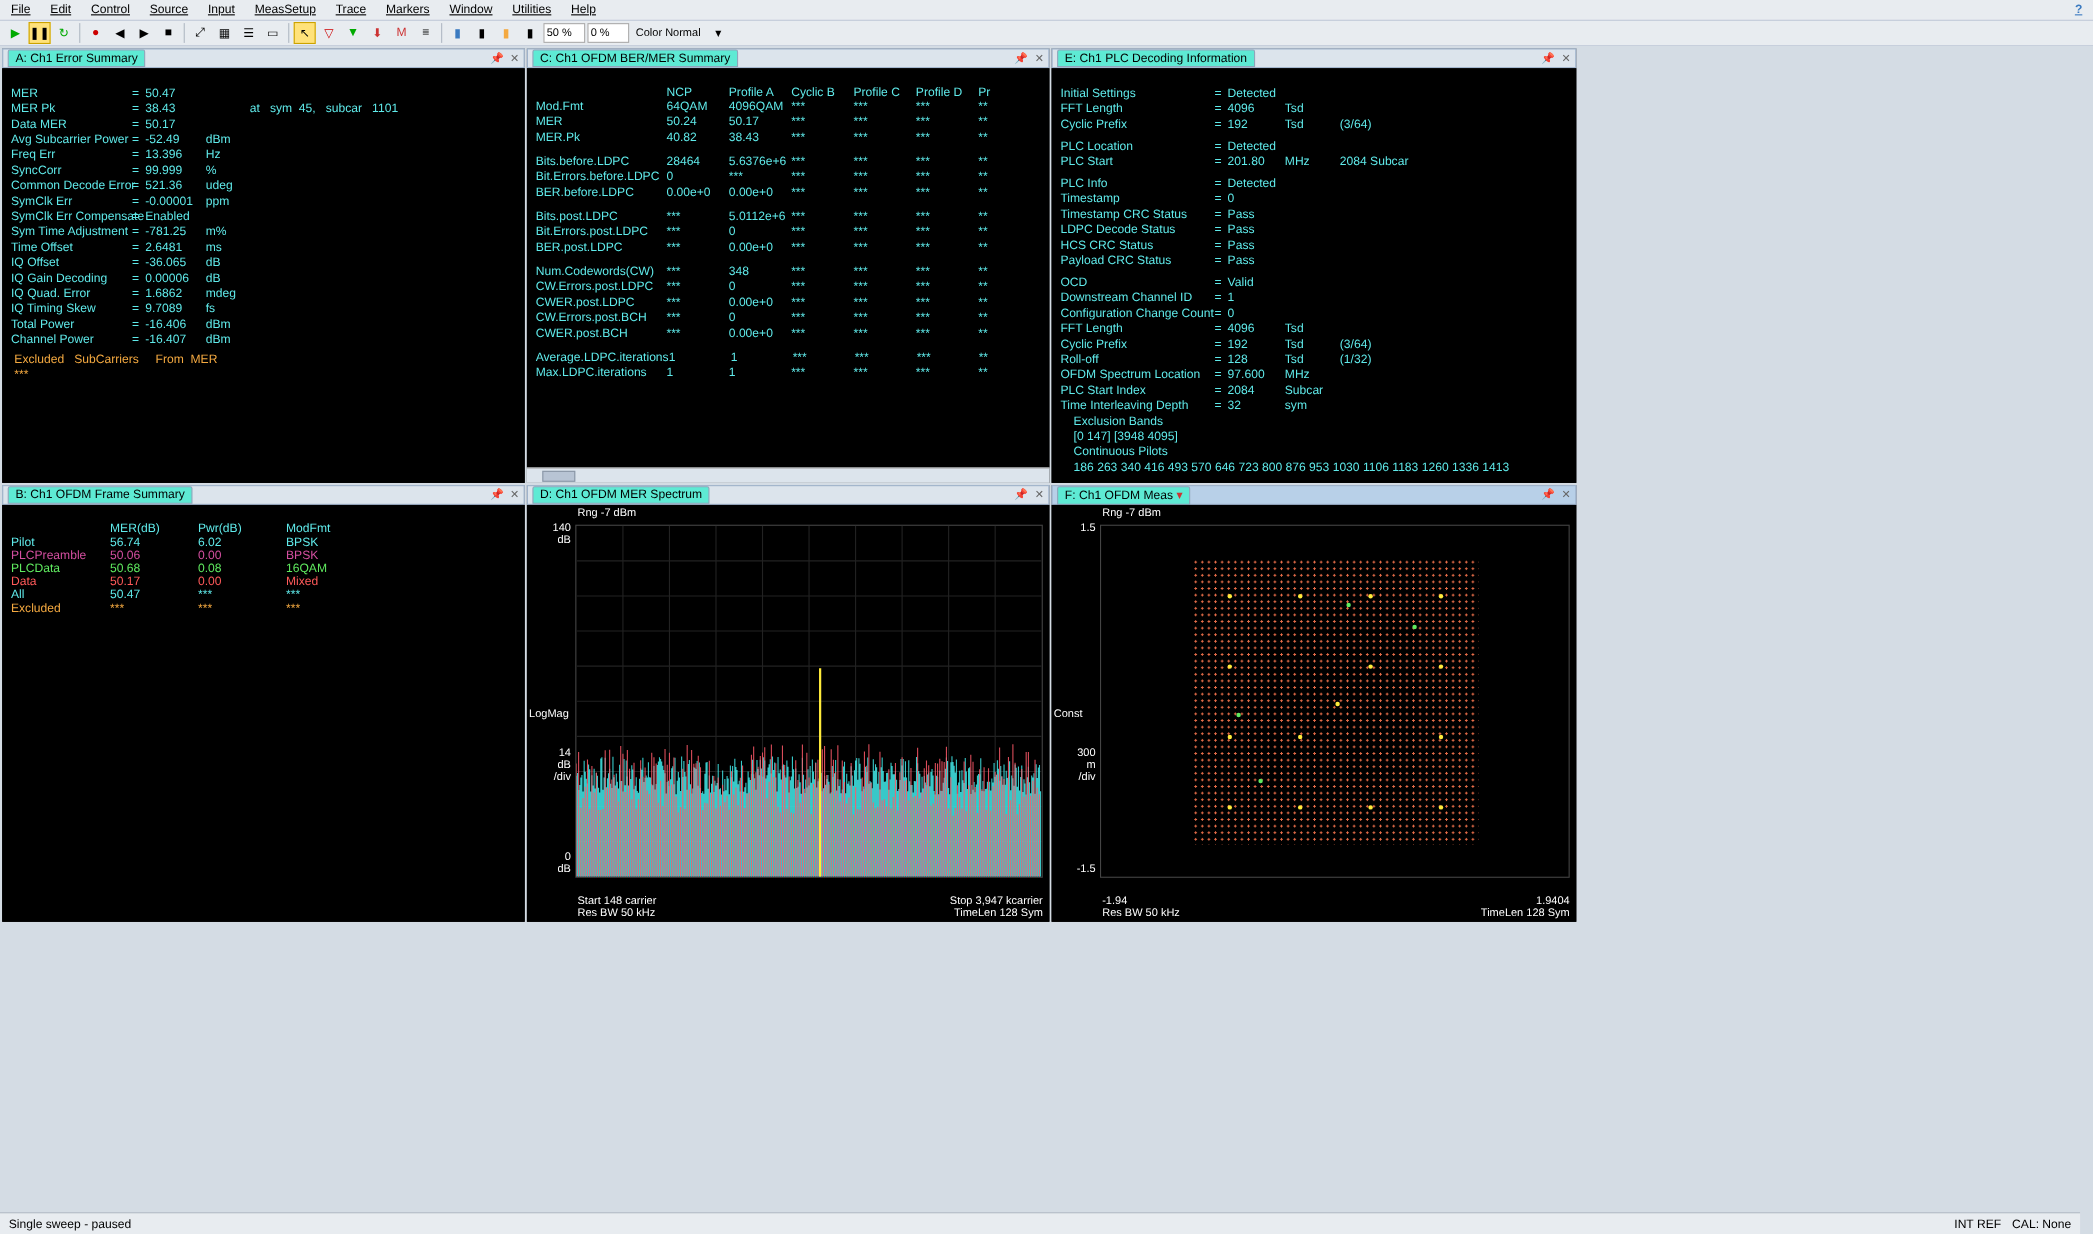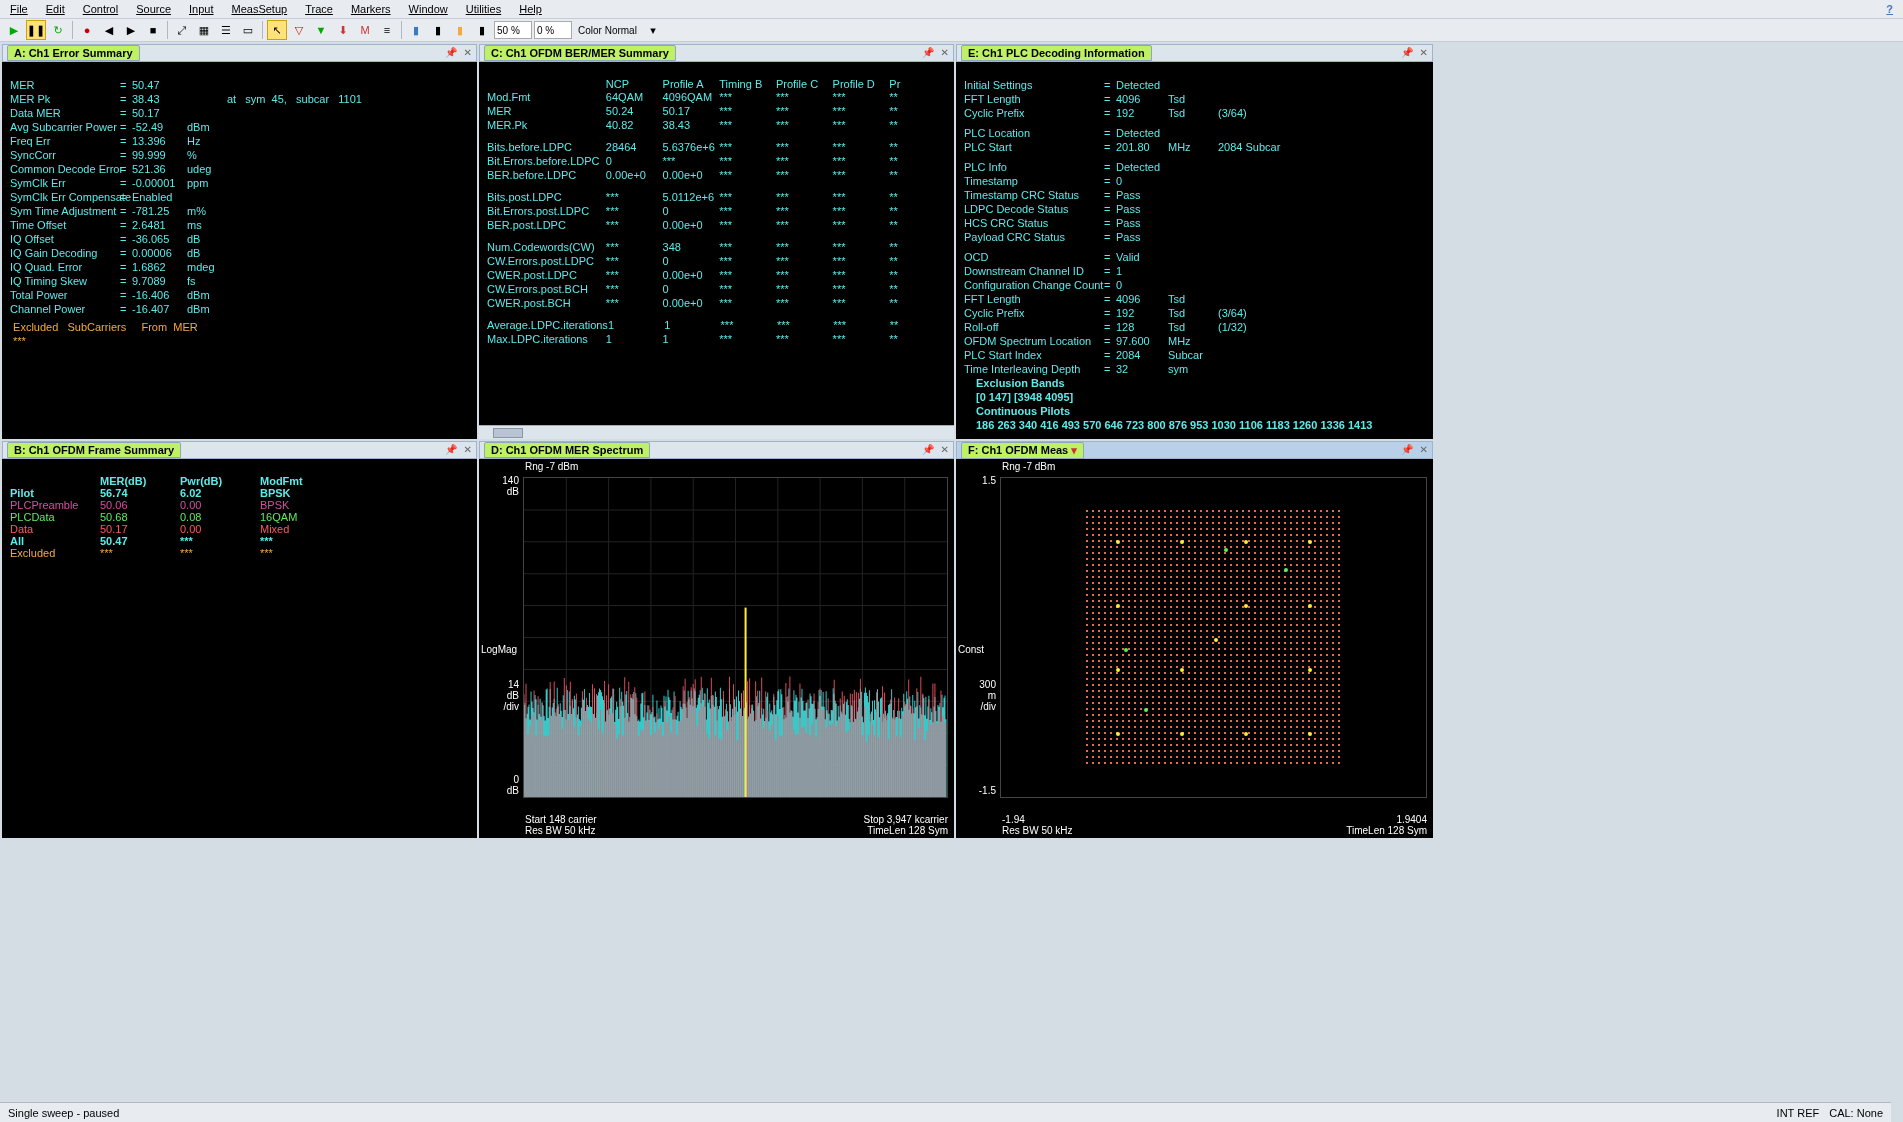--- a/index.html
+++ b/index.html
@@ -8,35 +8,35 @@
 .menubar span { padding:0 6px; cursor:default;text-decoration:underline; }
 .menubar .help-icon { margin-left:auto; color:#3a7ac0; font-weight:bold; }
 .toolbar { height:24px; background:#e8ecf0; border-top:1px solid #c4ccda; border-bottom:1px solid #c4ccda; display:flex; align-items:center; padding:0 4px; gap:2px; }
 .tbtn { width:20px; height:20px; display:flex; align-items:center; justify-content:center; border:1px solid transparent; font-size:11px; }
 .tsep { width:1px; height:18px; background:#b0b8c4; margin:0 2px; }
 .tinput { width:38px; height:18px; font-size:10px; border:1px solid #aaa; background:#fff; padding:0 2px; }
 .workspace { display:grid; grid-template-columns:475px 475px 477px; grid-template-rows:395px 397px; gap:2px; padding:2px; background:#d4dce4; }
 .panel { background:#000; display:flex; flex-direction:column; position:relative; }
 .panel-header { height:18px; background:#dce4ec; border:1px solid #9fb3cc; display:flex; align-items:center; padding:0 4px; font-size:11px; color:#000; position:relative; }
 .panel-header.active { background:#b8d0e8; }
-.panel-title { background:#bef264; border:1px solid #8fa5bb; padding:1px 6px; border-radius:2px 2px 0 0;font-weight:bold; }
+.panel-title { background:#5eead4; border:1px solid #8fa5bb; padding:1px 6px; border-radius:2px 2px 0 0; }
 .panel-close { position:absolute; right:4px; top:2px; font-size:10px; color:#666; }
 .panel-pin { position:absolute; right:18px; top:2px; font-size:10px; color:#666; }
 .panel-body { flex:1; background:#000; color:#5feaea; font-family:Consolas,monospace; font-size:11px; padding:6px 8px; overflow:hidden; position:relative; }
 .row { display:flex; white-space:pre; line-height:14px; }
 .lbl { color:#5feaea; width:110px; }
 .eq  { color:#5feaea; width:12px; }
 .val { color:#5feaea; width:55px; text-align:left; }
 .unit{ color:#5feaea; width:40px; }
 .extra { color:#5feaea; }
 .orange { color:#f4a940; }
 .magenta { color:#d44fa0; }
 .green { color:#5fea5f; }
 .red { color:#ff5a5a; }
-.cyan { color:#5feaea;font-weight:bold; }
+.cyan { color:#5feaea; }
 .grid-hdr { display:flex; color:#5feaea; font-size:11px; }
 .grid-hdr span, .grid-row span { display:inline-block; }
 .colA { width:130px; }
 .colN { width:62px; }
 .frame-tab { display:grid; grid-template-columns:90px 80px 80px 80px; }
 .plc-row { display:flex; line-height:14px; }
 .plc-l { width:140px; color:#5feaea; }
 .plc-e { width:12px; color:#5feaea; }
 .plc-v { width:52px; color:#5feaea; }
 .plc-u { width:50px; color:#5feaea; }
@@ -147,21 +147,21 @@
       <span class="panel-title">C: Ch1 OFDM BER/MER Summary</span>
       <span class="panel-pin">📌</span>
       <span class="panel-close">✕</span>
     </div>
     <div class="panel-body" id="bodyC" style="overflow:hidden">
         <div style="height:10px"></div>
         <div class="grid-hdr">
           <span class="colA"></span>
           <span class="colN">NCP</span>
           <span class="colN">Profile A</span>
-          <span class="colN">Timing B</span>
+          <span class="colN">Cyclic B</span>
           <span class="colN">Profile C</span>
           <span class="colN">Profile D</span>
           <span class="colN">Pr</span>
         </div>
         <div class="row"><span class="colA">Mod.Fmt</span><span class="colN">64QAM</span><span class="colN">4096QAM</span><span class="colN">***</span><span class="colN">***</span><span class="colN">***</span><span class="colN">**</span></div>
         <div class="row"><span class="colA">MER</span><span class="colN">50.24</span><span class="colN">50.17</span><span class="colN">***</span><span class="colN">***</span><span class="colN">***</span><span class="colN">**</span></div>
         <div class="row"><span class="colA">MER.Pk</span><span class="colN">40.82</span><span class="colN">38.43</span><span class="colN">***</span><span class="colN">***</span><span class="colN">***</span><span class="colN">**</span></div>
         <div style="height:8px"></div>
         <div class="row"><span class="colA">Bits.before.LDPC</span><span class="colN">28464</span><span class="colN">5.6376e+6</span><span class="colN">***</span><span class="colN">***</span><span class="colN">***</span><span class="colN">**</span></div>
         <div class="row"><span class="colA">Bit.Errors.before.LDPC</span><span class="colN">0</span><span class="colN">***</span><span class="colN">***</span><span class="colN">***</span><span class="colN">***</span><span class="colN">**</span></div>

